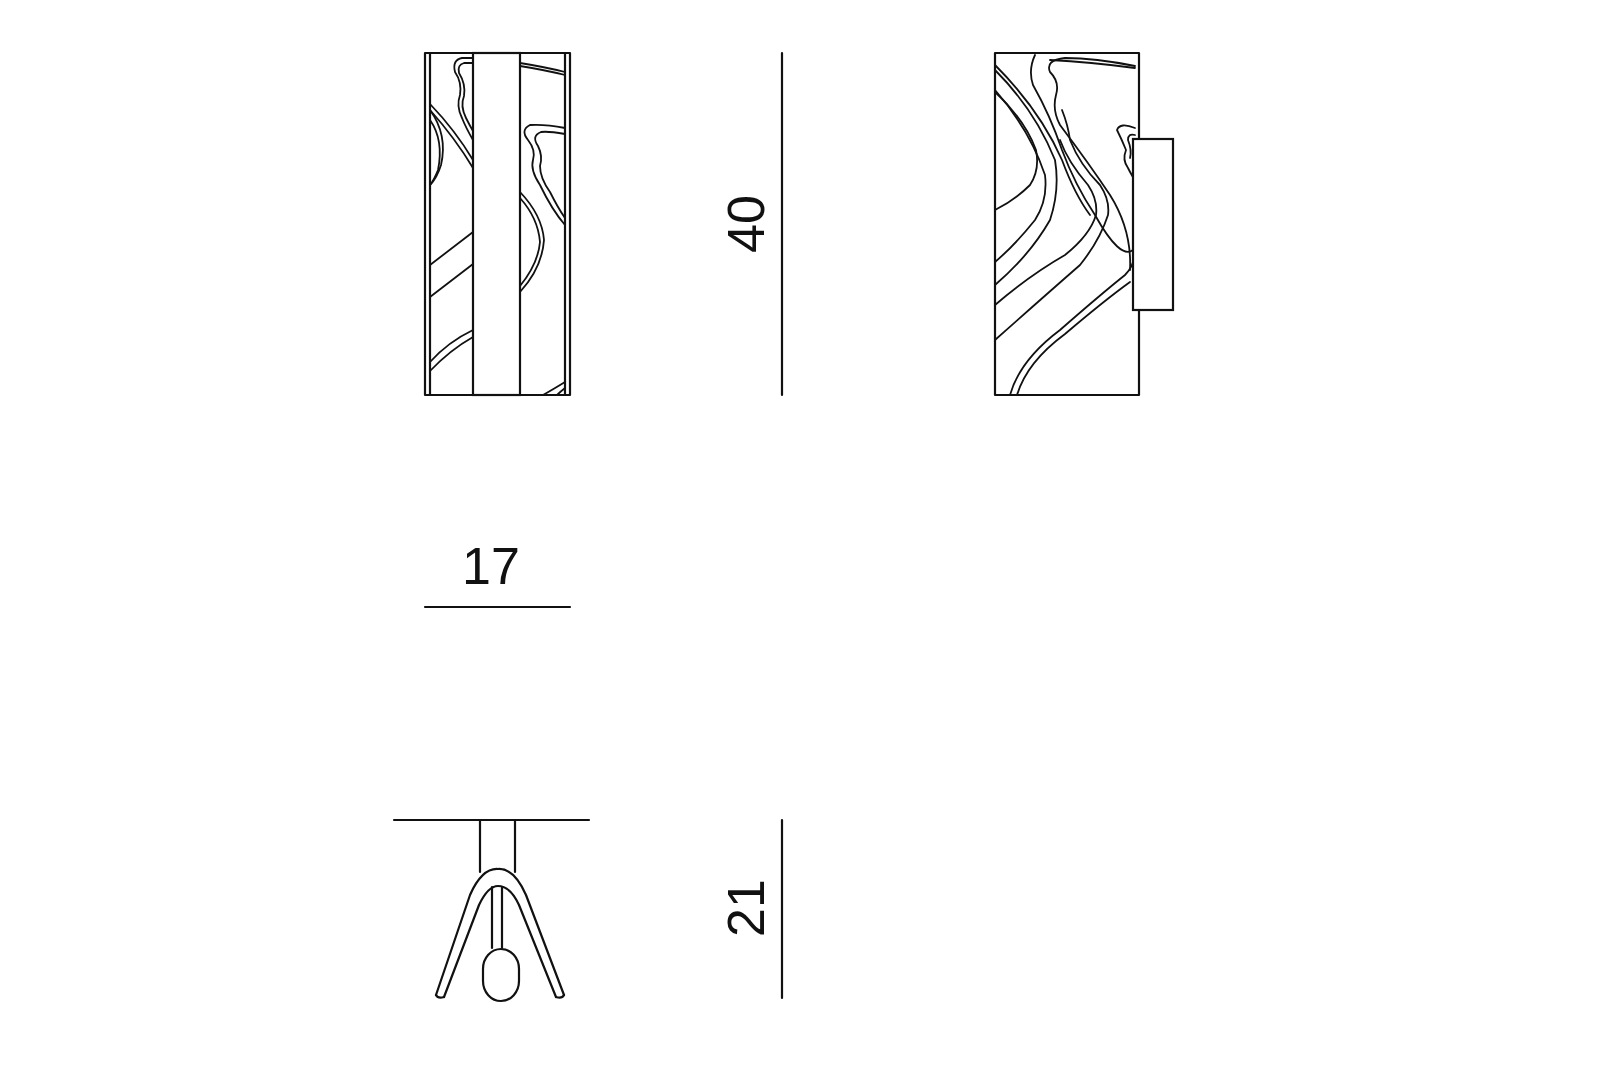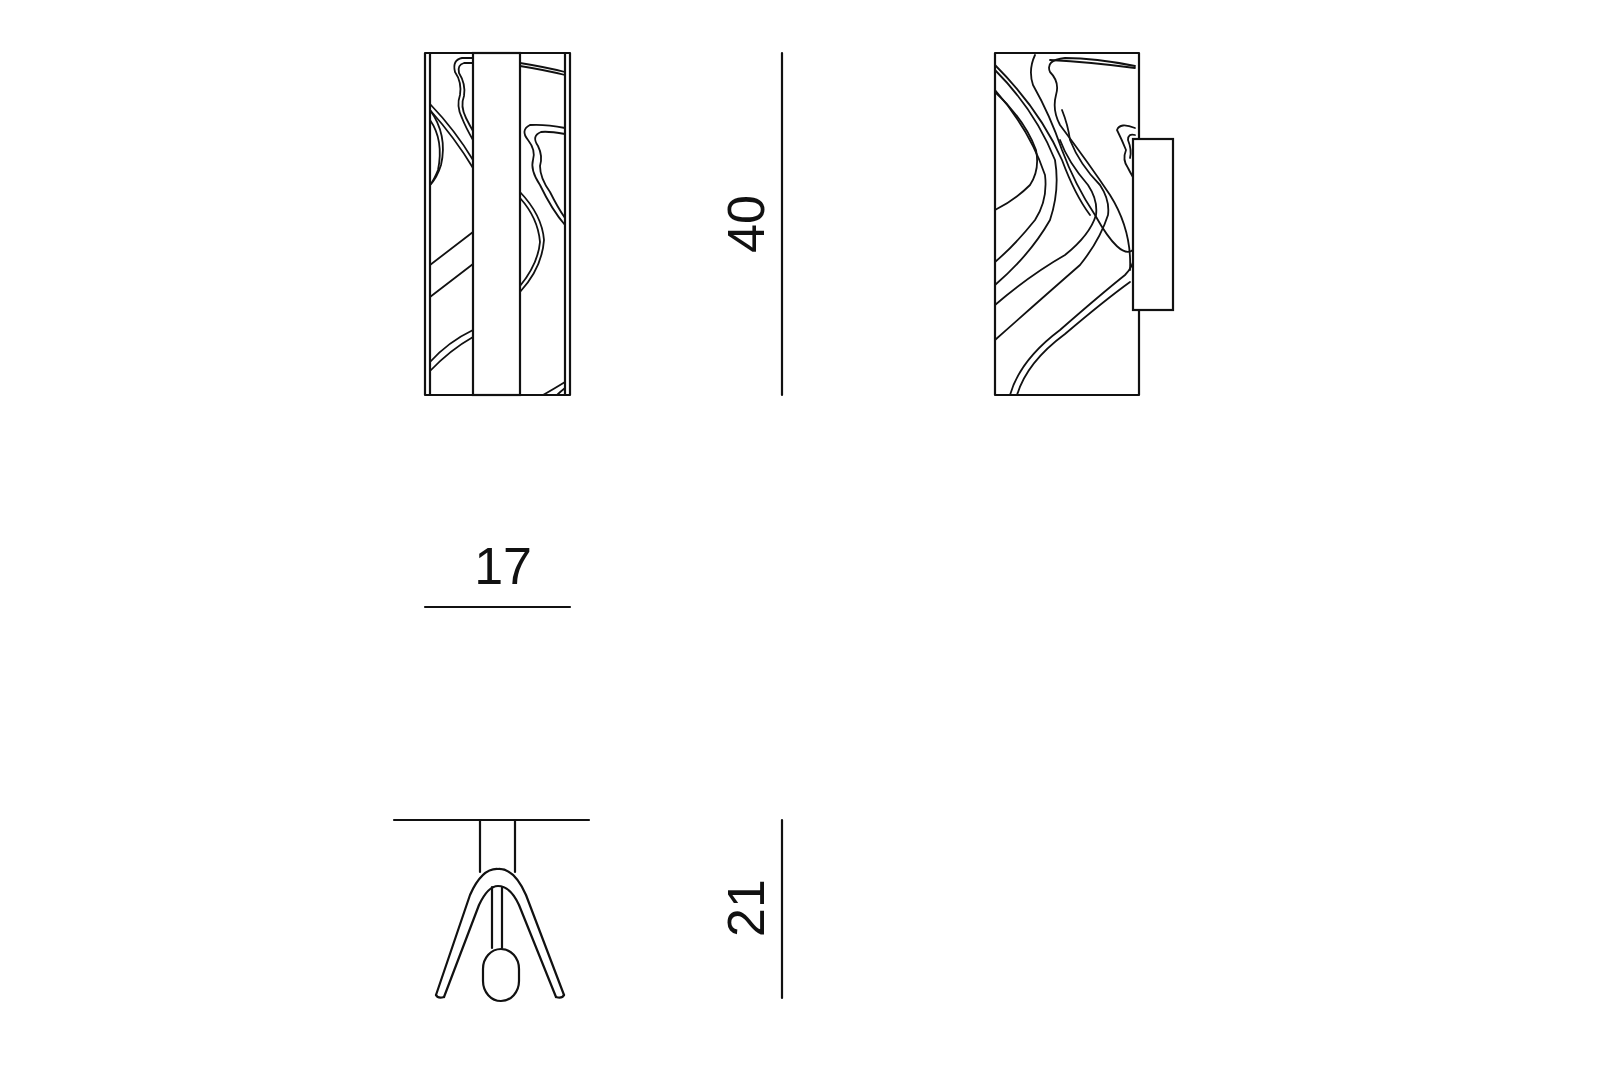--- a/index.html
+++ b/index.html
@@ -114,14 +114,14 @@
     <line class="ln" x1="492" y1="887" x2="492" y2="948"></line>
     <line class="ln" x1="502" y1="887" x2="502" y2="948"></line>
 
     <rect class="fillw" x="483" y="949" width="36" height="52" rx="18" ry="20"></rect>
   </g>
 
   <line class="ln" x1="782" y1="820" x2="782" y2="998"></line>
 </svg>
 
 <div class="dim-text rot" style="left:716px; top:198px; width:60px; text-align:center;">40</div>
-<div class="dim-text" style="left:462px; top:540px; width:70px; text-align:right;">17</div>
+<div class="dim-text" style="left:462px; top:540px; width:70px; text-align:left;">17</div>
 <div class="dim-text rot" style="left:716px; top:882px; width:60px; text-align:center;">21</div>
 
 </body></html>

